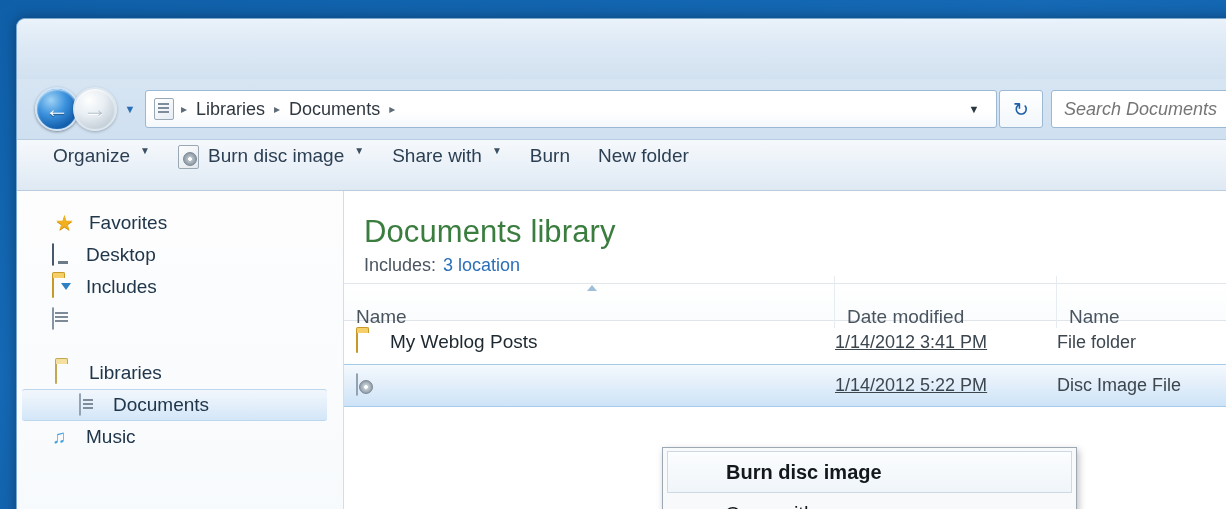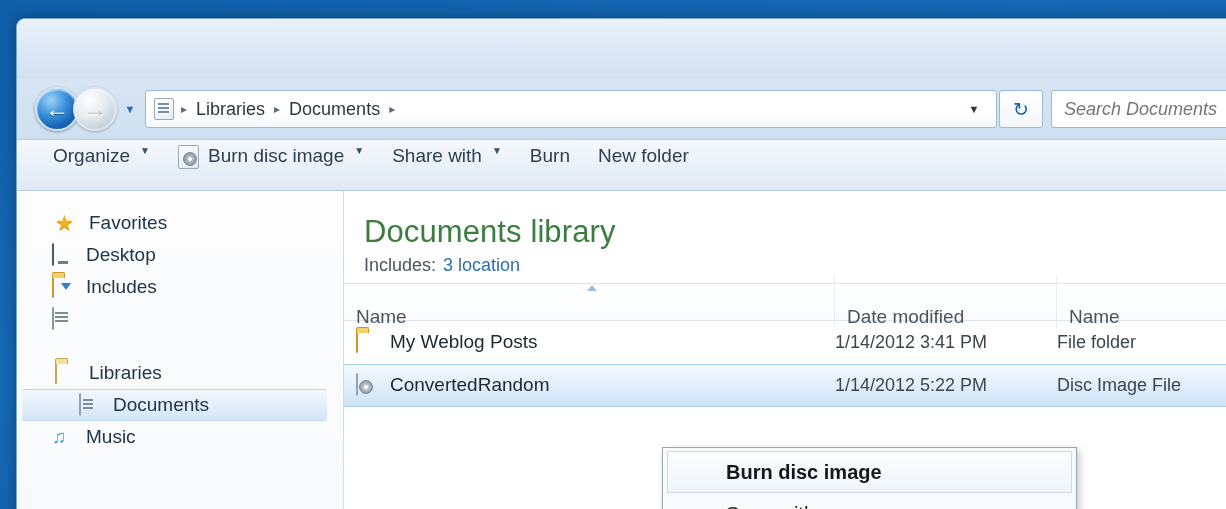--- a/index.html
+++ b/index.html
@@ -275,21 +275,21 @@
     position: relative;
   }
   .file-row.selected {
     background: linear-gradient(180deg,#f4f9fd 0%,#e2eefa 50%,#cde3f7 100%);
     border-top: 1px solid #a6cbe8; border-bottom: 1px solid #a6cbe8;
   }
   .cell-name {
     width: 491px; flex: none; display: flex; 
     padding-left: 12px; font-size: 19px; color: #1d2830; white-space: nowrap;
   }
-  .cell-date { width: 222px; flex: none; font-size: 18px; color: #3b464f; white-space: nowrap; }
+  .cell-date { width: 222px; flex: none; font-size: 18px; color: #3b464f; white-space: nowrap; text-decoration: underline; }
   .cell-type { flex: 1 1 auto; font-size: 18px; color: #3b464f; white-space: nowrap; }
   .row-ico { width: 22px; height: 24px; margin-right: 12px; flex: none; position: relative; }
   .ico-iso {
     width: 19px; height: 23px;
     background: linear-gradient(150deg,#ffffff 0%,#e4eaf0 100%);
     border: 1px solid #94a3b1; border-radius: 2px;
   }
   .ico-iso::after {
     content: ""; position: absolute; left: 3px; top: 6px;
     width: 12px; height: 12px; border-radius: 50%;
@@ -466,21 +466,20 @@
         </div>
         <div class="cell-date">1/14/2012 3:41 PM</div>
         <div class="cell-type">File folder</div>
       </div>
 
       <div class="file-row selected">
         <div class="cell-name">
           <span class="row-ico">
             <span class="ico-iso"></span>
           </span>
-          <span>ConvertedRandom</span>
         </div>
         <div class="cell-date">1/14/2012 5:22 PM</div>
         <div class="cell-type">Disc Image File</div>
       </div>
 
     </div>
   </div>
 
   <div id="context-menu">
     <div class="ctx-item default highlighted">

